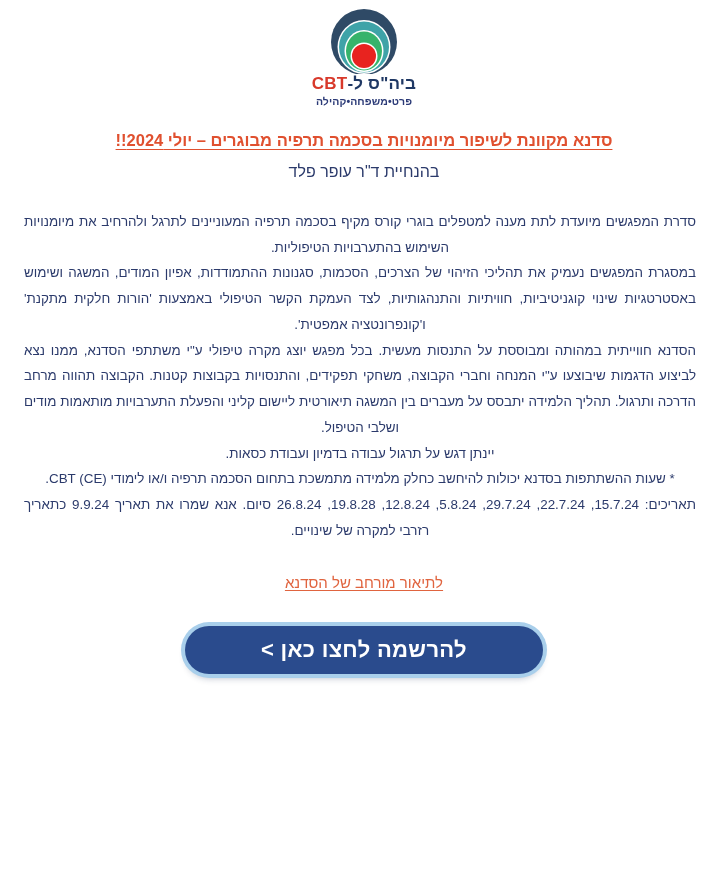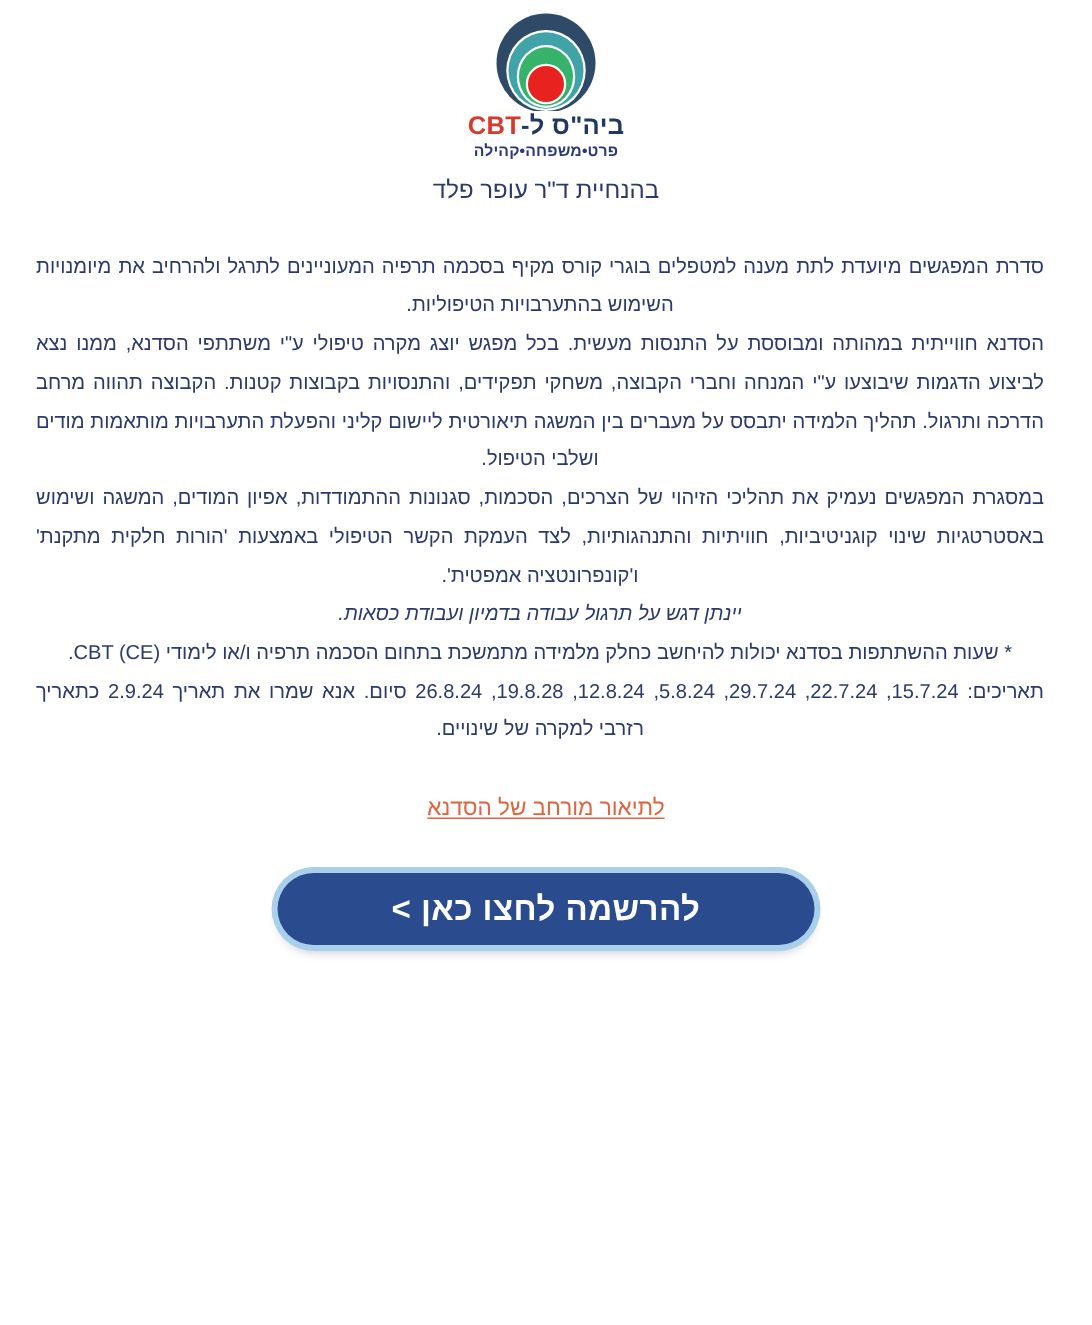--- a/index.html
+++ b/index.html
@@ -89,21 +89,21 @@
   p.para {
     margin: 0 0 0 0;
     font-size: 13.4px;
     line-height: 1.92;
     text-align: justify;
     text-align-last: center;
     color: #2b3a6b;
   }
   p.para + p.para { margin-top: 0; }
   .para.spaced-before { margin-top: 22px; }
-  .para.plain { text-align: left; font-style: italic; }
+  .para.plain { text-align: left; }
 
   .label-red {
     color: #e0502f;
     font-weight: bold;
   }
 
   
   .links {
     margin: 26px 32px 0 32px;
     text-align: center;
@@ -160,37 +160,38 @@
         <circle cx="41" cy="50" r="13.5" fill="#ffffff"></circle>
         <circle cx="41" cy="50" r="12" fill="#e8231f"></circle>
       </svg>
     </div>
     <div class="logo-wordmark">
       <span>ביה"ס ל-</span><span class="cbt">CBT</span>
     </div>
     <div class="logo-tagline">פרט•משפחה•קהילה</div>
   </div>
 
+  <div class="title">סדנא מקוונת לשיפור מיומנויות בסכמה תרפיה מבוגרים – יולי 2024!!</div>
   <div class="subtitle">בהנחיית ד"ר עופר פלד</div>
 
   <div class="body-wrap">
 
     <p class="para">סדרת המפגשים מיועדת לתת מענה למטפלים בוגרי קורס מקיף בסכמה תרפיה המעוניינים לתרגל ולהרחיב את מיומנויות השימוש בהתערבויות הטיפוליות.</p>
 
+    <p class="para spaced-before">במסגרת המפגשים נעמיק את תהליכי הזיהוי של הצרכים, הסכמות, סגנונות ההתמודדות, אפיון המודים, המשגה ושימוש באסטרטגיות שינוי קוגניטיביות, חוויתיות והתנהגותיות, לצד העמקת הקשר הטיפולי באמצעות 'הורות חלקית מתקנת' ו'קונפרונטציה אמפטית'.</p>
+
     <p class="para spaced-before">הסדנא חווייתית במהותה ומבוססת על התנסות מעשית. בכל מפגש יוצג מקרה טיפולי ע"י משתתפי הסדנא, ממנו נצא לביצוע הדגמות שיבוצעו ע"י המנחה וחברי הקבוצה, משחקי תפקידים, והתנסויות בקבוצות קטנות. הקבוצה תהווה מרחב הדרכה ותרגול. תהליך הלמידה יתבסס על מעברים בין המשגה תיאורטית ליישום קליני והפעלת התערבויות מותאמות מודים ושלבי הטיפול.</p>
 
-    <p class="para spaced-before">במסגרת המפגשים נעמיק את תהליכי הזיהוי של הצרכים, הסכמות, סגנונות ההתמודדות, אפיון המודים, המשגה ושימוש באסטרטגיות שינוי קוגניטיביות, חוויתיות והתנהגותיות, לצד העמקת הקשר הטיפולי באמצעות 'הורות חלקית מתקנת' ו'קונפרונטציה אמפטית'.</p>
-
     <p class="para plain">יינתן דגש על תרגול עבודה בדמיון ועבודת כסאות.</p>
 
     <p class="para">* שעות ההשתתפות בסדנא יכולות להיחשב כחלק מלמידה מתמשכת בתחום הסכמה תרפיה ו/או לימודי CBT (CE).</p>
 
 
 
-    <p class="para spaced-before">תאריכים: 15.7.24, 22.7.24, 29.7.24, 5.8.24, 12.8.24, 19.8.28, 26.8.24 סיום. אנא שמרו את תאריך 2.9.24 כתאריך רזרבי למקרה של שינויים.</p>
+    <p class="para spaced-before">תאריכים: 15.7.24, 22.7.24, 29.7.24, 5.8.24, 12.8.24, 19.8.28, 26.8.24 סיום. אנא שמרו את תאריך 9.9.24 כתאריך רזרבי למקרה של שינויים.</p>
   </div>
 
   <div class="links">
     <a href="#">לתיאור מורחב של הסדנא</a>
   </div>
 
   <div class="cta-wrap">
     <button class="cta" type="button">להרשמה לחצו כאן &gt;</button>
   </div>
 

